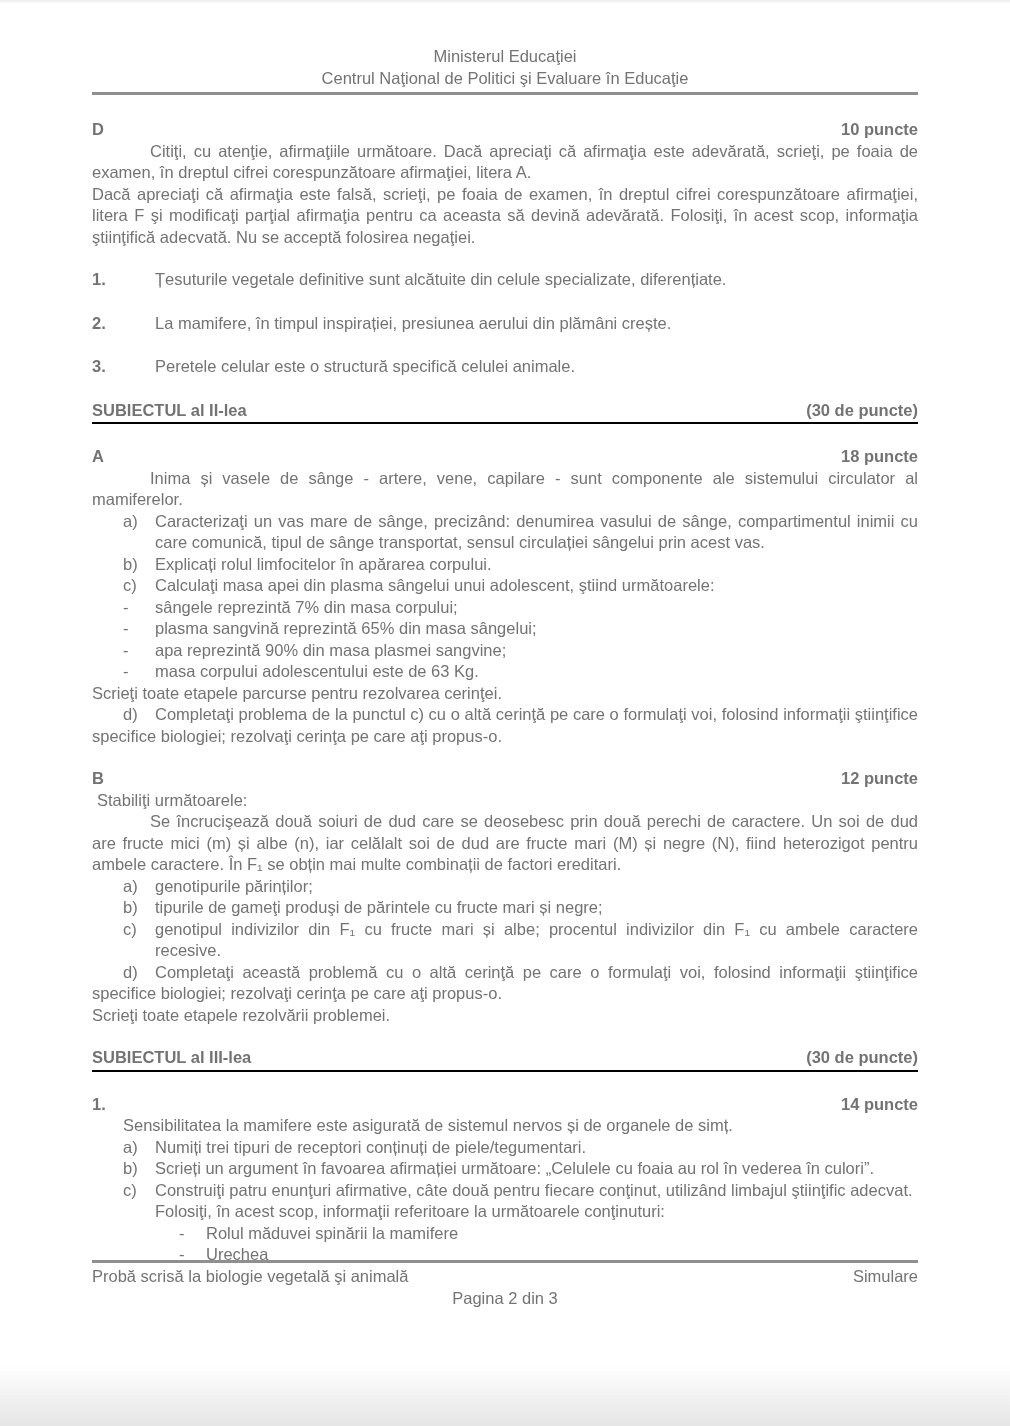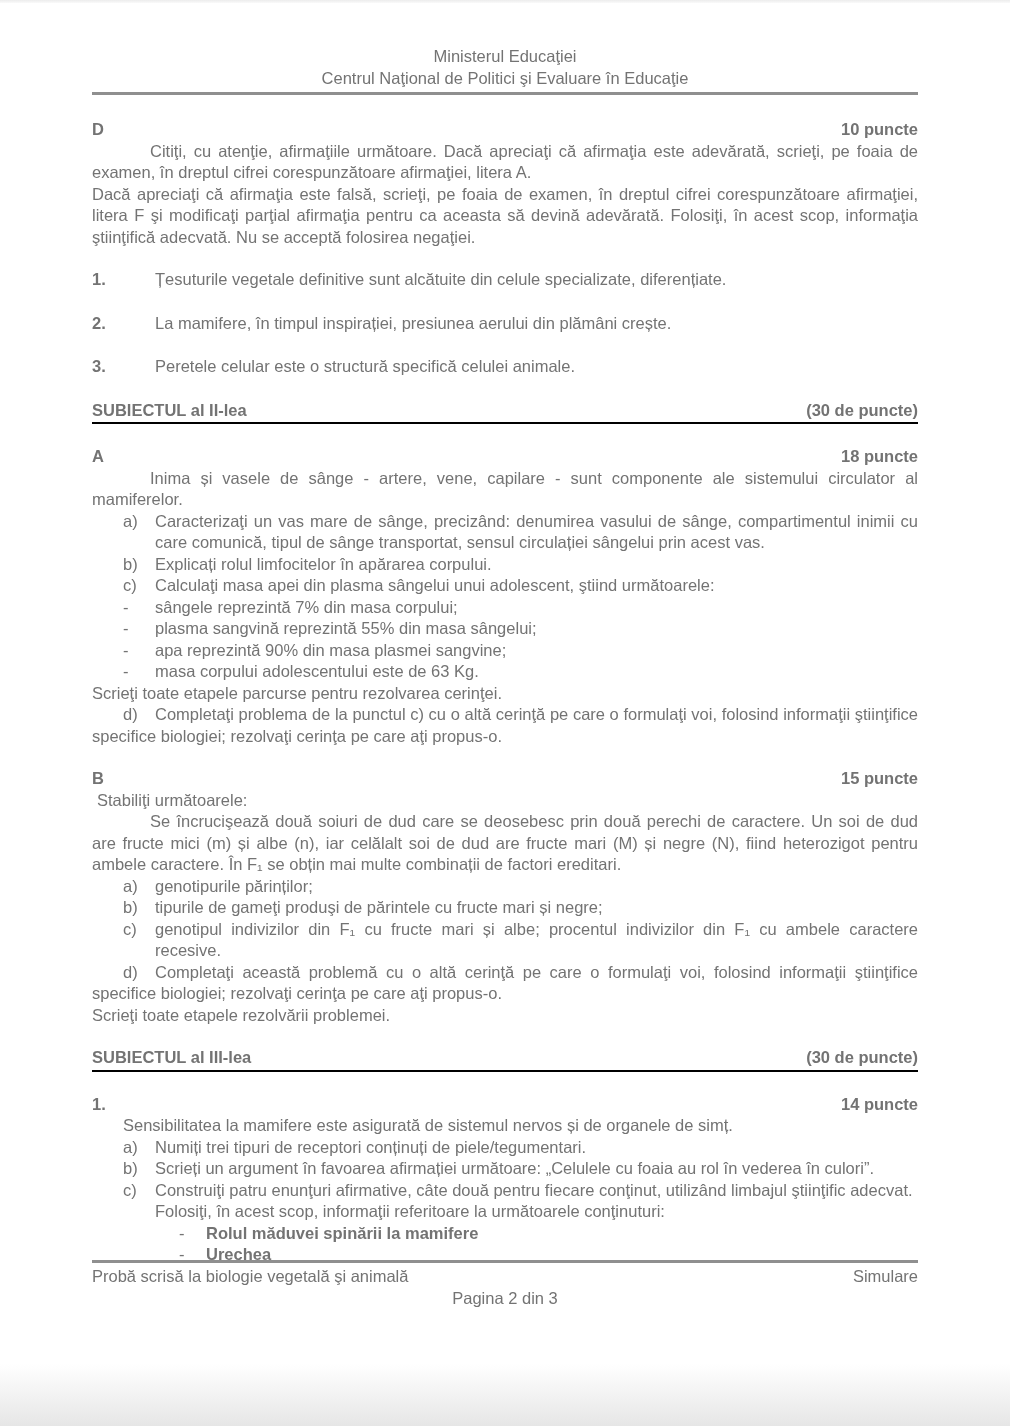--- a/index.html
+++ b/index.html
@@ -28,21 +28,21 @@
     border-bottom:2px solid #000; padding-bottom:1px;gap:15px; }
   .h-item { display:flex; padding-left:31px; }
   .h-item .m { width:32px; flex:none; }
   .h-item .t { flex:1; }
   .pl31 { padding-left:31px; }
   .pl5 { padding-left:5px; }
   .loose { text-indent:31px; }
   .m-inline { display:inline-block; width:32px; text-indent:0; }
   .dash2 { display:flex; padding-left:24px; }
   .dash2 .m { width:27px; flex:none; }
-  .dash2 .t { flex:1;font-weight:bold; }
+  .dash2 .t { flex:1; }
   .footer { position:absolute; left:92px; right:92px; top:1260px; }
   .footer-rule { border:none; border-top:3px solid #8f8f8f; margin:0 0 3px 0; height:0; }
   .footer-row { display:flex; justify-content:space-between; }
   .footer-center { text-align:center; }
   .bottom-fade { position:absolute; left:0; right:0; bottom:0; height:62px;
     background:linear-gradient(to bottom, rgba(232,232,232,0) 0%, #e6e6e6 100%); }
 </style>
 </head>
 <body>
 
@@ -101,36 +101,36 @@
     <div class="h-item">
       <span class="m">c)</span>
       <span class="t">Calculaţi masa apei din plasma sângelui unui adolescent, ştiind următoarele:</span>
     </div>
     <div class="h-item">
       <span class="m">-</span>
       <span class="t">sângele reprezintă 7% din masa corpului;</span>
     </div>
     <div class="h-item">
       <span class="m">-</span>
-      <span class="t">plasma sangvină reprezintă 55% din masa sângelui;</span>
+      <span class="t">plasma sangvină reprezintă 65% din masa sângelui;</span>
     </div>
     <div class="h-item">
       <span class="m">-</span>
       <span class="t">apa reprezintă 90% din masa plasmei sangvine;</span>
     </div>
     <div class="h-item">
       <span class="m">-</span>
       <span class="t">masa corpului adolescentului este de 63 Kg.</span>
     </div>
     <p class="p">Scrieţi toate etapele parcurse pentru rezolvarea cerinţei.</p>
     <p class="p justify loose"><span class="m-inline">d)</span><span>Completaţi problema de la punctul c) cu o altă cerinţă pe care o formulaţi voi, folosind informaţii ştiinţifice specifice biologiei; rezolvaţi cerinţa pe care aţi propus-o.</span></p>
 
     <div class="points-row gap21">
       <span>B</span>
-      <span>15 puncte</span>
+      <span>12 puncte</span>
     </div>
     <p class="p pl5">Stabiliţi următoarele:</p>
     <p class="p justify ind58">Se încrucişează două soiuri de dud care se deosebesc prin două perechi de caractere. Un soi de dud are fructe mici (m) și albe (n), iar celălalt soi de dud are fructe mari (M) și negre (N), fiind heterozigot pentru ambele caractere. În F₁ se obțin mai multe combinații de factori ereditari.</p>
 
     <div class="h-item">
       <span class="m">a)</span>
       <span class="t">genotipurile părinților;</span>
     </div>
     <div class="h-item">
       <span class="m">b)</span>

